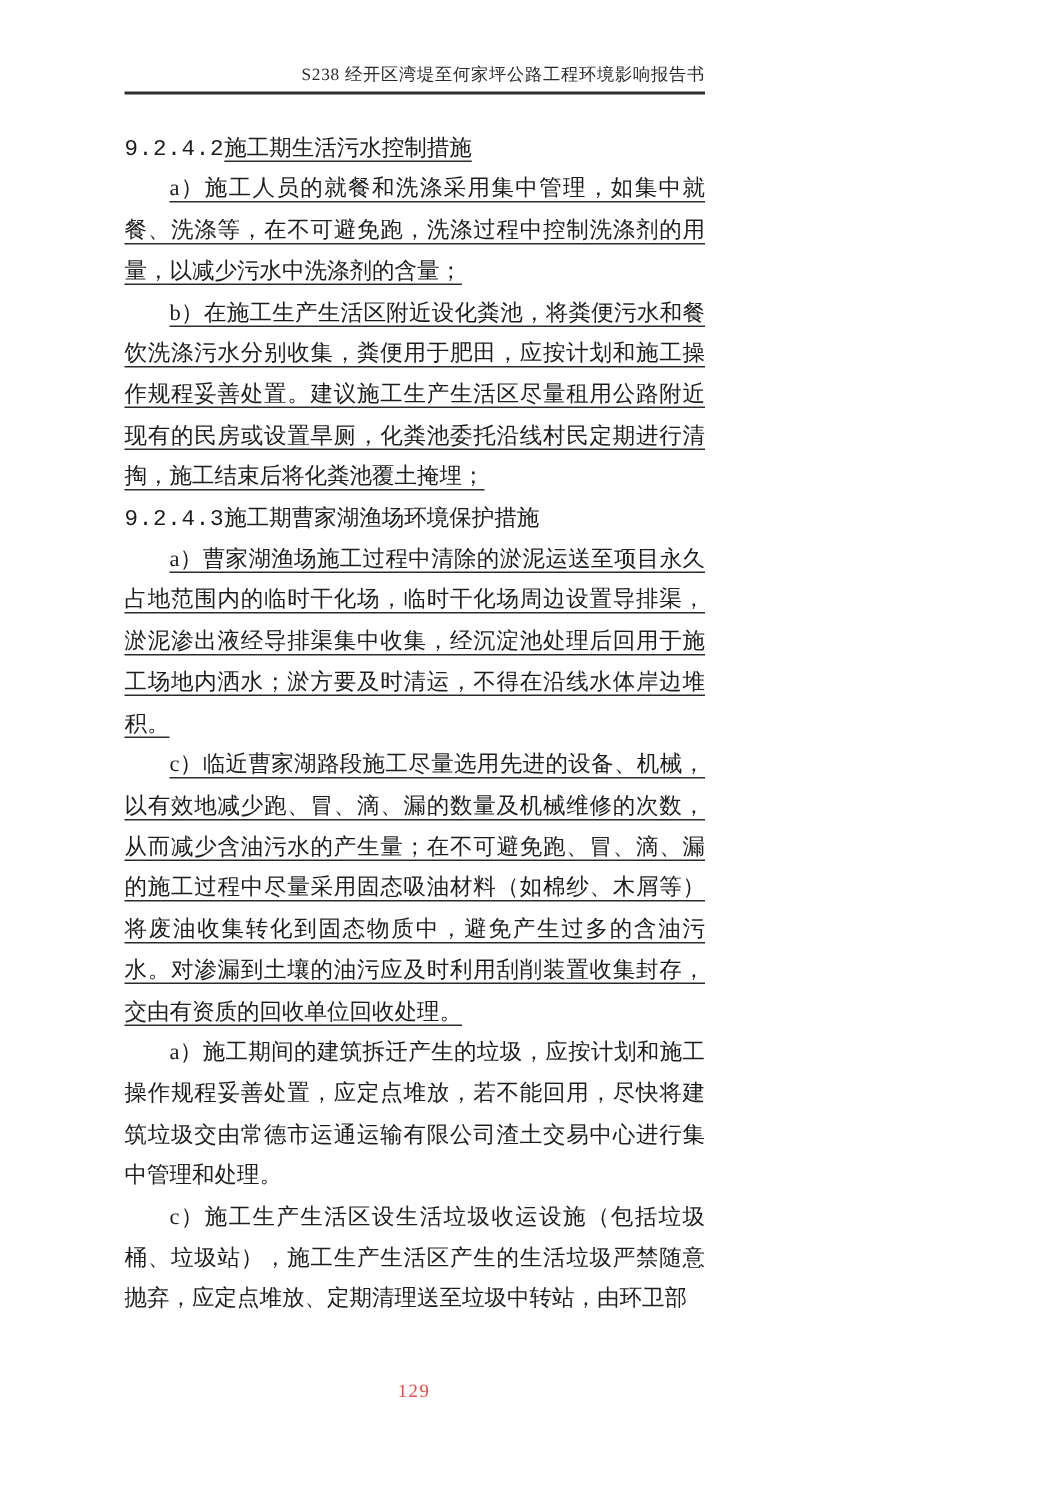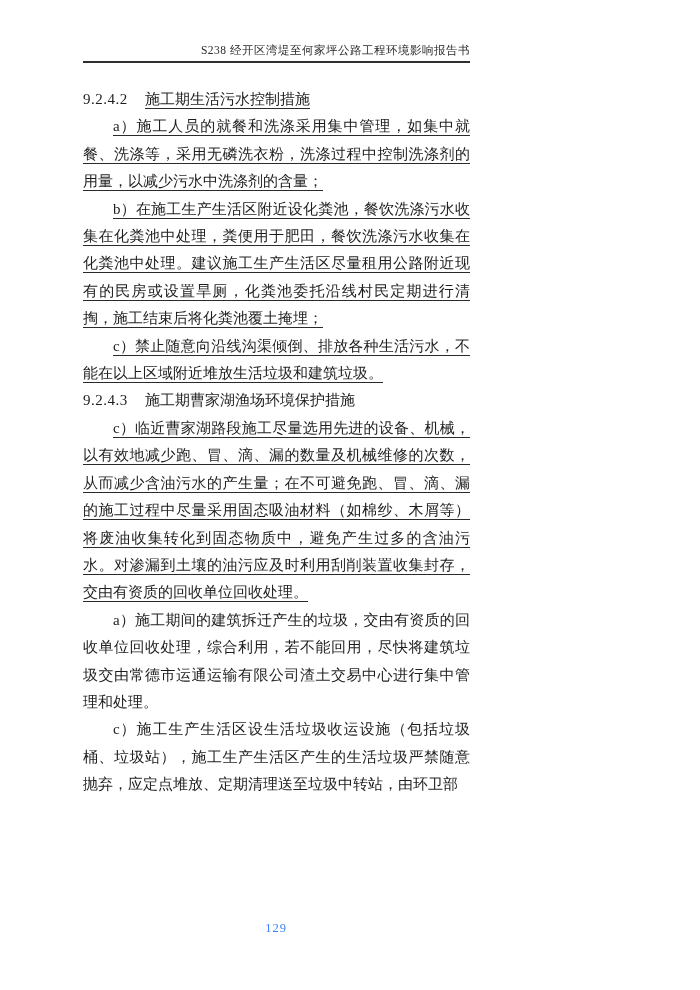--- a/index.html
+++ b/index.html
@@ -34,20 +34,21 @@
     position: absolute;
     left: 83px;
     right: 82px;
     top: 86px;
     font-size: 15px;
     line-height: 27.4px;
   }
   .heading {
     display: flex;
     white-space: nowrap;
+    font-family: Liberation Mono, monospace;
   }
   .h-num {
     flex: 0 0 62px;
     letter-spacing: 0.5px;
   }
   .para {
     margin: 0;
     text-align: justify;
     text-justify: inter-ideograph;
     text-indent: 2em;
@@ -61,49 +62,49 @@
   .footer {
     position: absolute;
     left: 0;
     right: 0;
     top: 918px;
     text-align: center;
   }
   .page-number {
     font-size: 12.5px;
     letter-spacing: 1px;
-    color: #3b82f6;
+    color: #ef4444;
   }
 </style>
 </head>
 <body>
 
 <div class="page">
 
   <header class="header">
     <span class="header-text">S238 经开区湾堤至何家坪公路工程环境影响报告书</span>
   </header>
 
   <main class="content">
 
     <div class="heading">
       <span class="h-num">9.2.4.2</span>
       <span class="h-title u">施工期生活污水控制措施</span>
     </div>
-    <p class="para u">a）施工人员的就餐和洗涤采用集中管理，如集中就餐、洗涤等，采用无磷洗衣粉，洗涤过程中控制洗涤剂的用量，以减少污水中洗涤剂的含量；</p>
-    <p class="para u">b）在施工生产生活区附近设化粪池，餐饮洗涤污水收集在化粪池中处理，粪便用于肥田，餐饮洗涤污水收集在化粪池中处理。建议施工生产生活区尽量租用公路附近现有的民房或设置旱厕，化粪池委托沿线村民定期进行清掏，施工结束后将化粪池覆土掩埋；</p>
-    <p class="para u">c）禁止随意向沿线沟渠倾倒、排放各种生活污水，不能在以上区域附近堆放生活垃圾和建筑垃圾。</p>
+    <p class="para u">a）施工人员的就餐和洗涤采用集中管理，如集中就餐、洗涤等，在不可避免跑，洗涤过程中控制洗涤剂的用量，以减少污水中洗涤剂的含量；</p>
+    <p class="para u">b）在施工生产生活区附近设化粪池，将粪便污水和餐饮洗涤污水分别收集，粪便用于肥田，应按计划和施工操作规程妥善处置。建议施工生产生活区尽量租用公路附近现有的民房或设置旱厕，化粪池委托沿线村民定期进行清掏，施工结束后将化粪池覆土掩埋；</p>
 
     <div class="heading">
       <span class="h-num">9.2.4.3</span>
       <span class="h-title">施工期曹家湖渔场环境保护措施</span>
     </div>
+    <p class="para u">a）曹家湖渔场施工过程中清除的淤泥运送至项目永久占地范围内的临时干化场，临时干化场周边设置导排渠，淤泥渗出液经导排渠集中收集，经沉淀池处理后回用于施工场地内洒水；淤方要及时清运，不得在沿线水体岸边堆积。</p>
     <p class="para u">c）临近曹家湖路段施工尽量选用先进的设备、机械，以有效地减少跑、冒、滴、漏的数量及机械维修的次数，从而减少含油污水的产生量；在不可避免跑、冒、滴、漏的施工过程中尽量采用固态吸油材料（如棉纱、木屑等）将废油收集转化到固态物质中，避免产生过多的含油污水。对渗漏到土壤的油污应及时利用刮削装置收集封存，交由有资质的回收单位回收处理。</p>
 
-    <p class="para">a）施工期间的建筑拆迁产生的垃圾，交由有资质的回收单位回收处理，综合利用，若不能回用，尽快将建筑垃圾交由常德市运通运输有限公司渣土交易中心进行集中管理和处理。</p>
+    <p class="para">a）施工期间的建筑拆迁产生的垃圾，应按计划和施工操作规程妥善处置，应定点堆放，若不能回用，尽快将建筑垃圾交由常德市运通运输有限公司渣土交易中心进行集中管理和处理。</p>
     <p class="para">c）施工生产生活区设生活垃圾收运设施（包括垃圾桶、垃圾站），施工生产生活区产生的生活垃圾严禁随意抛弃，应定点堆放、定期清理送至垃圾中转站，由环卫部</p>
 
   </main>
 
   <footer class="footer">
     <span class="page-number">129</span>
   </footer>
 
 </div>
 

